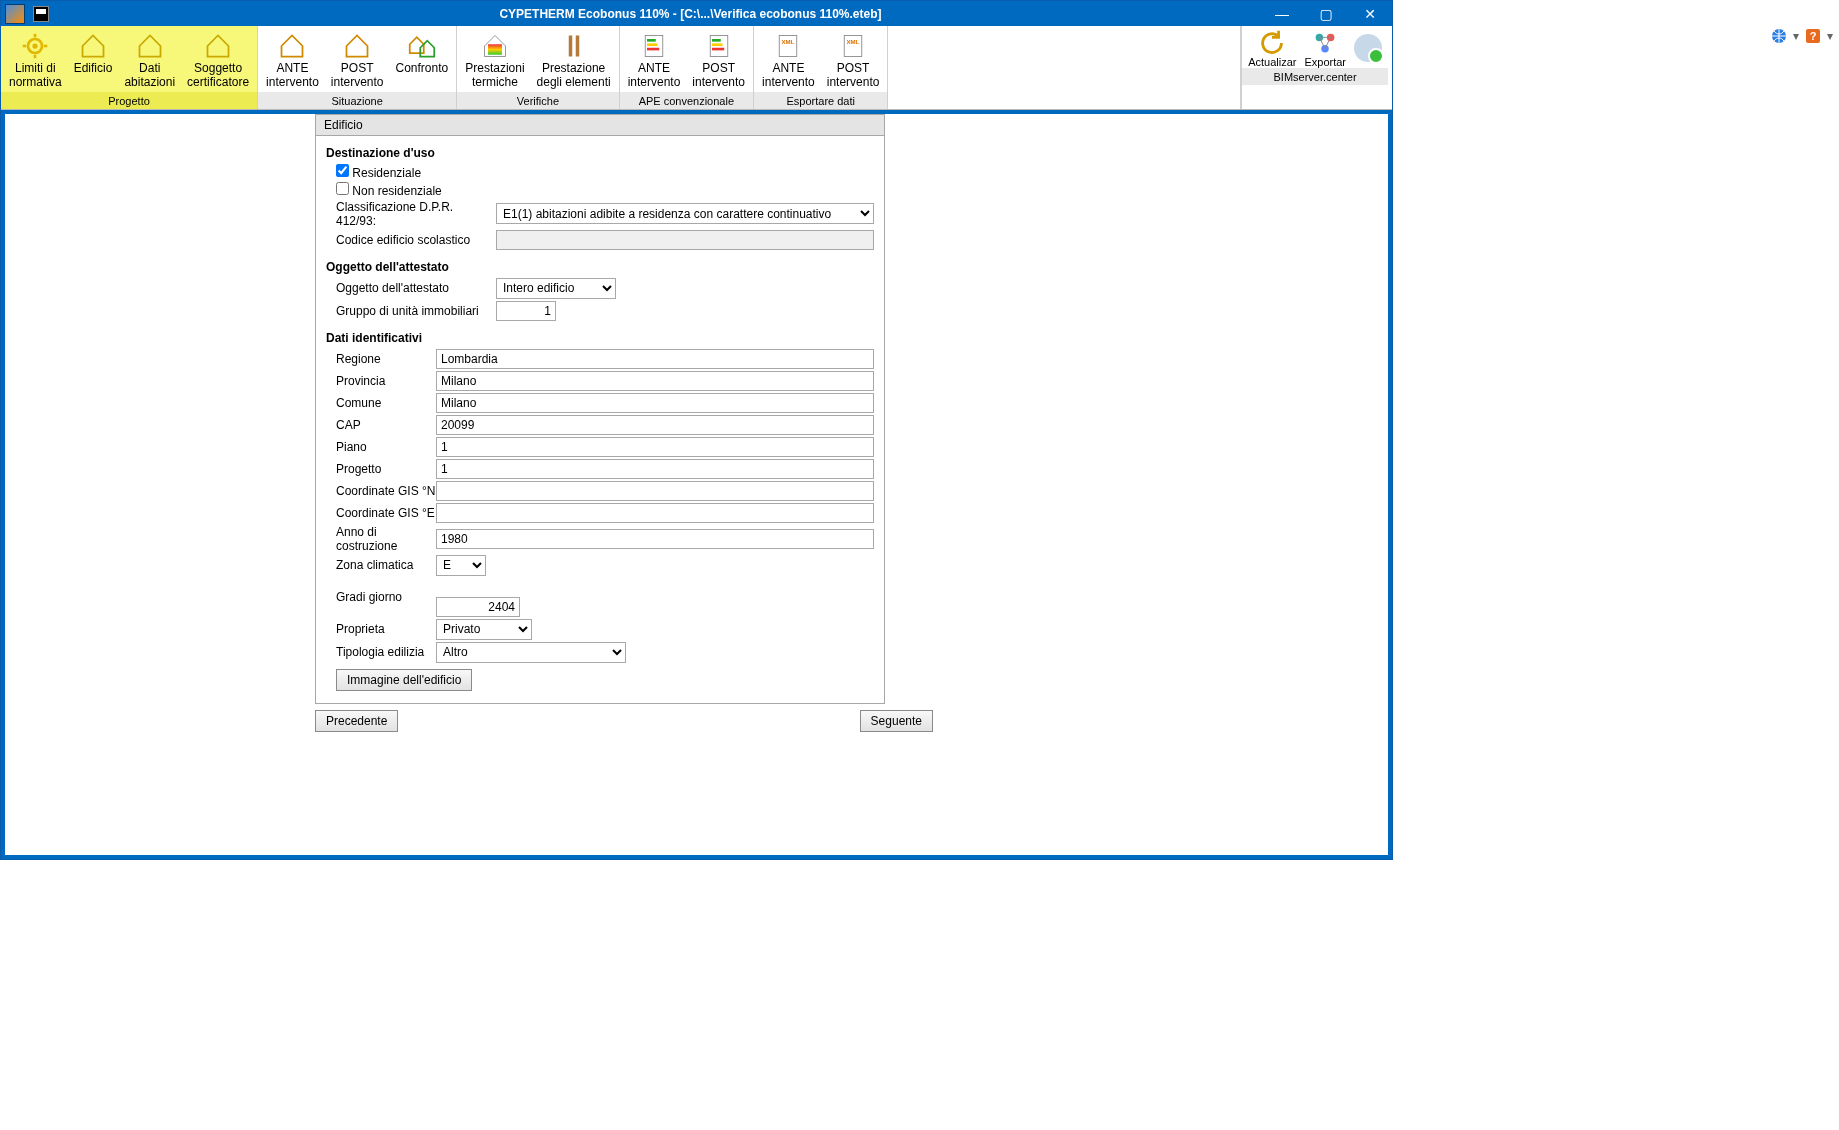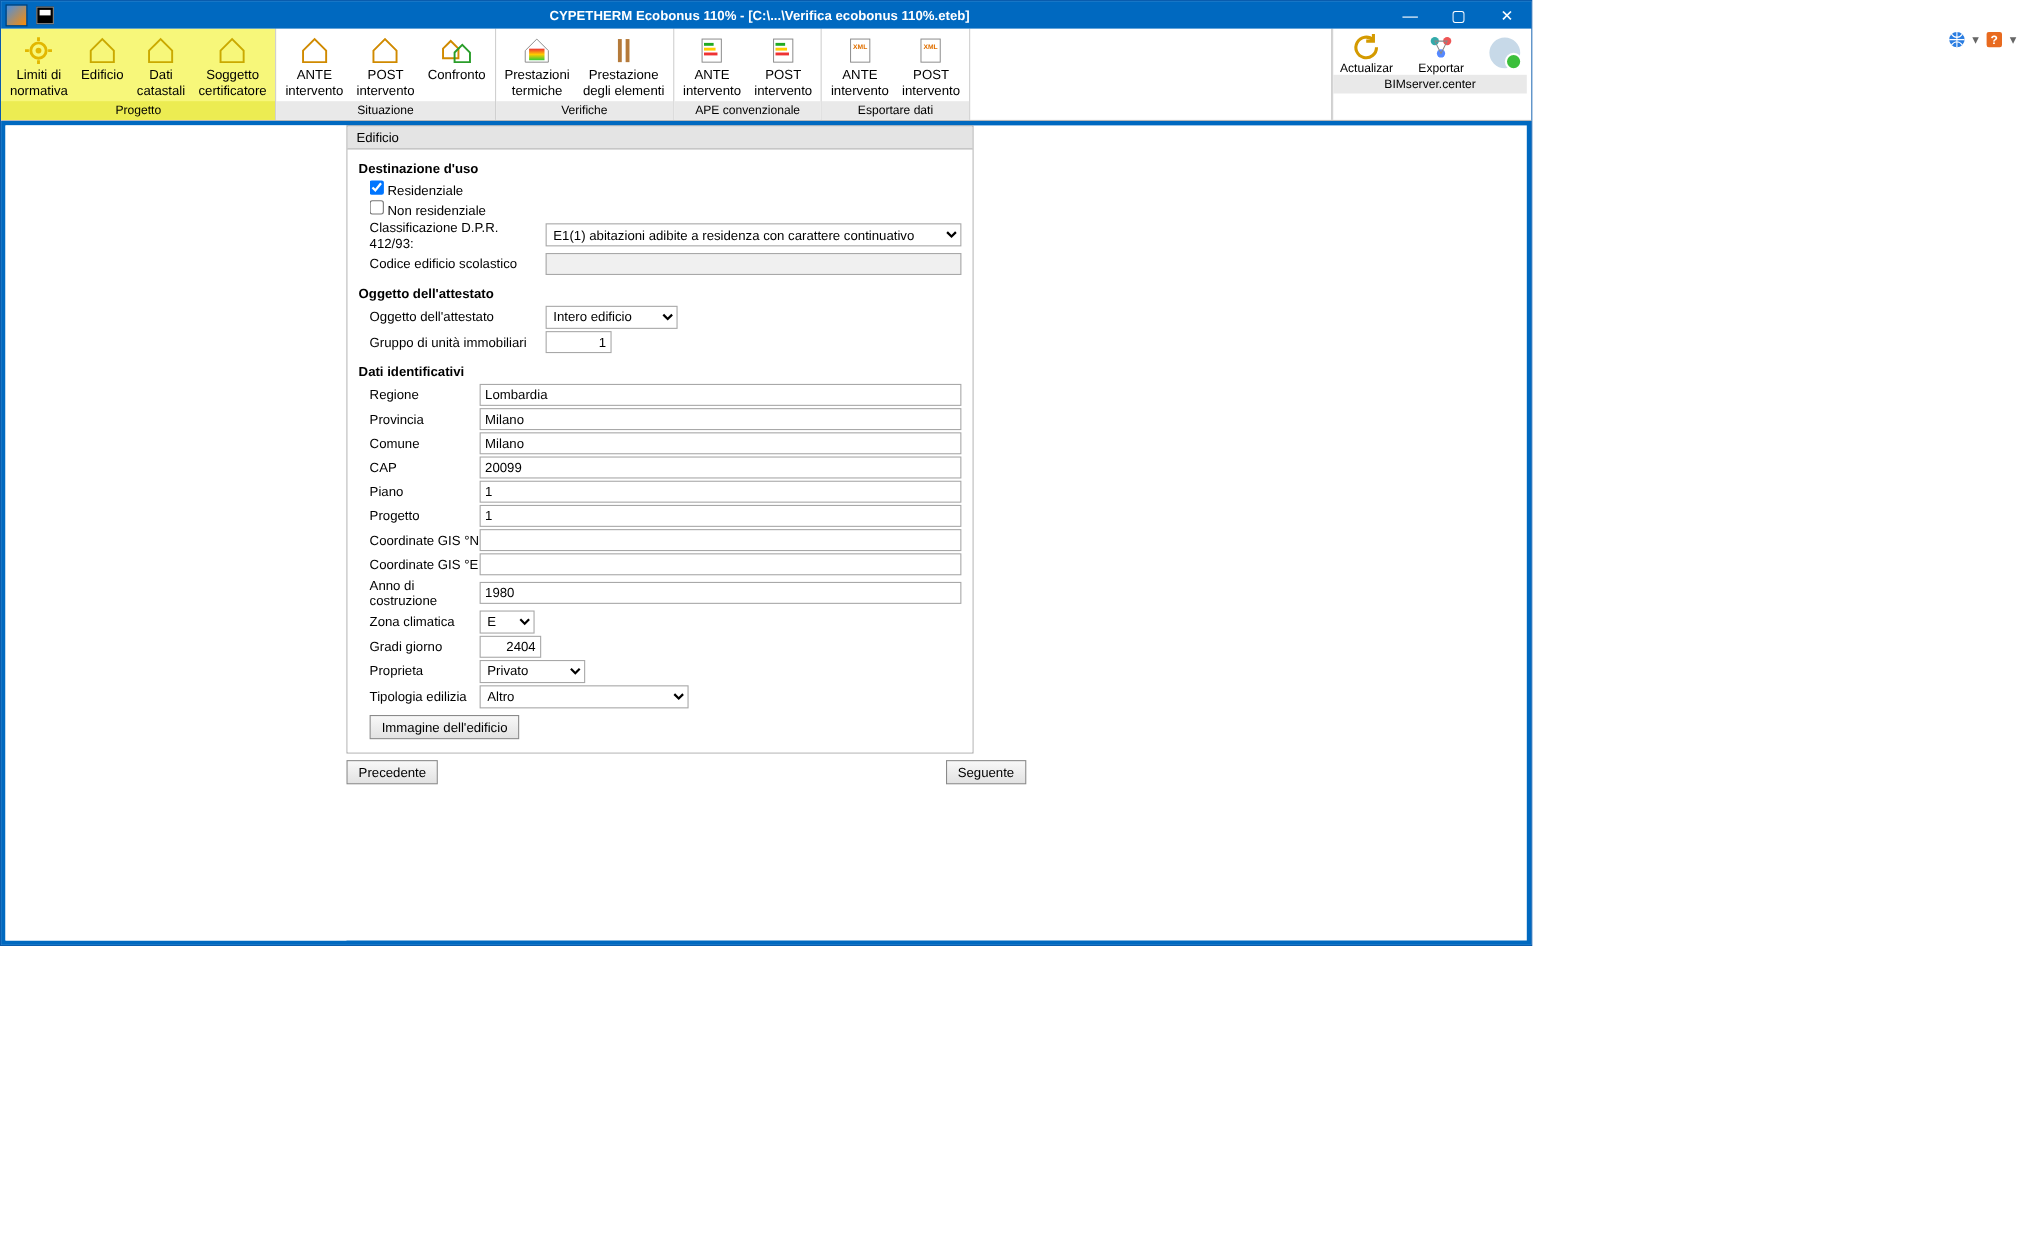--- a/index.html
+++ b/index.html
@@ -53,21 +53,21 @@
 input[disabled]{ background:#f0f0f0;}
 select{ border:1px solid #a8a8a8; height:21px; font-family:inherit; font-size:12px; background:#fff; padding:1px 2px;}
 .flex1{ flex:1; }
 .num-right{ text-align:right; padding-right:6px;}
 
 .btn{ border:1px solid #8a8a8a; background:linear-gradient(#f8f8f8,#e2e2e2); padding:3px 10px; cursor:pointer; font-size:12px;}
 
 .footer-nav{ display:flex; justify-content:space-between; padding:6px 0 0 0; }
 
 .bim-group{ display:flex; flex-direction:column; border-left:1px solid #d0d0d0; padding-right:4px;}
-.bim-btns{display:flex; align-items:flex-start; padding:4px 6px 0 6px; gap:23px;}
+.bim-btns{display:flex; align-items:flex-start; padding:4px 6px 0 6px; gap:8px;}
 .bim-btn{ display:flex; flex-direction:column; align-items:center; font-size:11px; cursor:pointer; line-height:1.1;}
 .bim-btn .ico{width:30px;height:26px; display:flex;align-items:center;justify-content:center;}
 
 .user-badge{ width:28px;height:28px; border-radius:50%; background:#c7d9e8; position:relative; margin-top:4px;}
 .user-badge::after{content:"";position:absolute;right:-2px;bottom:-2px;width:12px;height:12px;border-radius:50%;background:#3bbf3b;border:2px solid #fff;}
 </style>
 </head>
 <body>
 
 <div class="window">
@@ -125,21 +125,21 @@
               </span>
             <span>Edificio</span>
           </div>
           <div class="ribbon-btn">
             <span class="ico">
                 <svg viewBox="0 0 32 32">
                   <path d="M4 16 L16 4 L28 16 V28 H4 Z" fill="none" stroke="#caa900" stroke-width="2"></path>
                 </svg>
               </span>
             <span style="white-space:pre-line">Dati
-catastali</span>
+abitazioni</span>
           </div>
           <div class="ribbon-btn">
             <span class="ico">
                 <svg viewBox="0 0 32 32">
                   <path d="M4 16 L16 4 L28 16 V28 H4 Z" fill="none" stroke="#caa900" stroke-width="2"></path>
                 </svg>
               </span>
             <span style="white-space:pre-line">Soggetto
 certificatore</span>
           </div>
@@ -371,21 +371,21 @@
             <div class="row">
                 <span class="lbl-mid">Anno di costruzione</span>
                 <input type="text" class="flex1" value="1980" style="">
               </div>
             <div class="row">
                 <span class="lbl-mid">Zona climatica</span>
                 <select style="width:50px"><option>E</option></select>
               </div>
             <div class="row">
                 <span class="lbl-mid">Gradi giorno</span>
-                <input type="text" style="width: 56px;" class="num-right" value="2404">
+                <input type="text" style="width: 84px; margin-top: 19px;" class="num-right" value="2404">
               </div>
             <div class="row">
                 <span class="lbl-mid">Proprieta</span>
                 <select style="width:96px"><option>Privato</option></select>
               </div>
             <div class="row">
                 <span class="lbl-mid">Tipologia edilizia</span>
                 <select style="width:190px"><option>Altro</option></select>
               </div>
 

